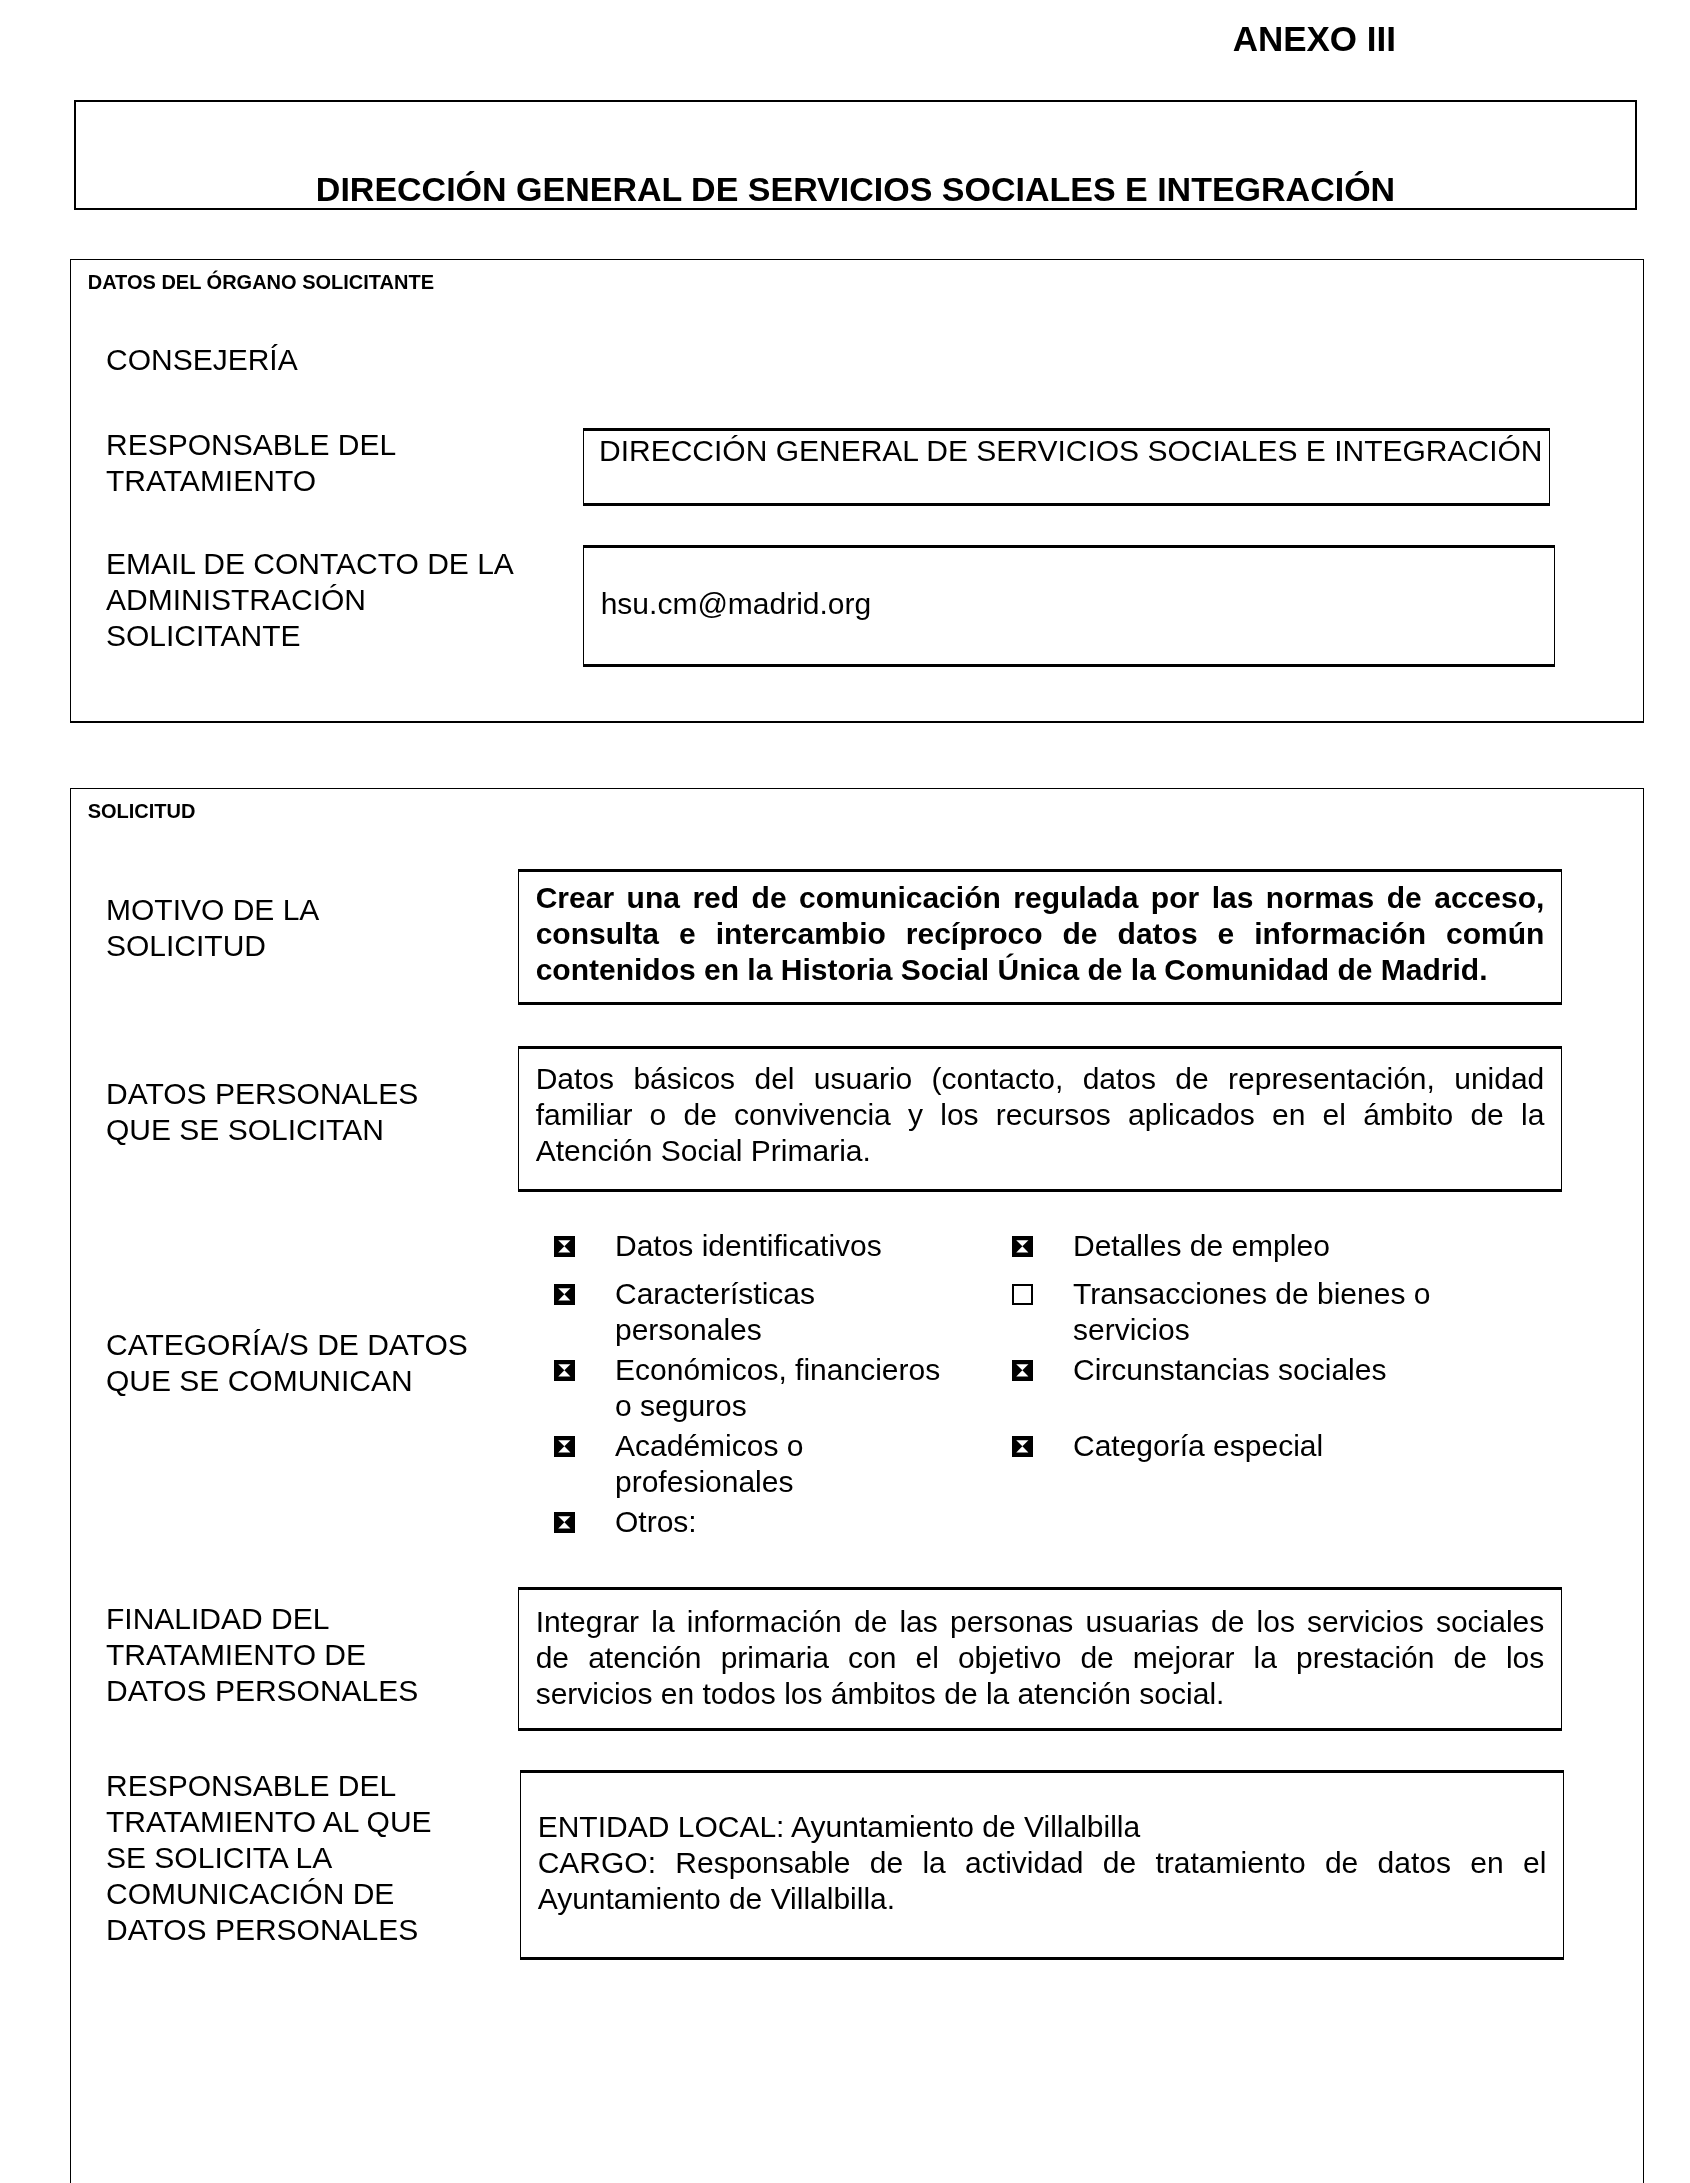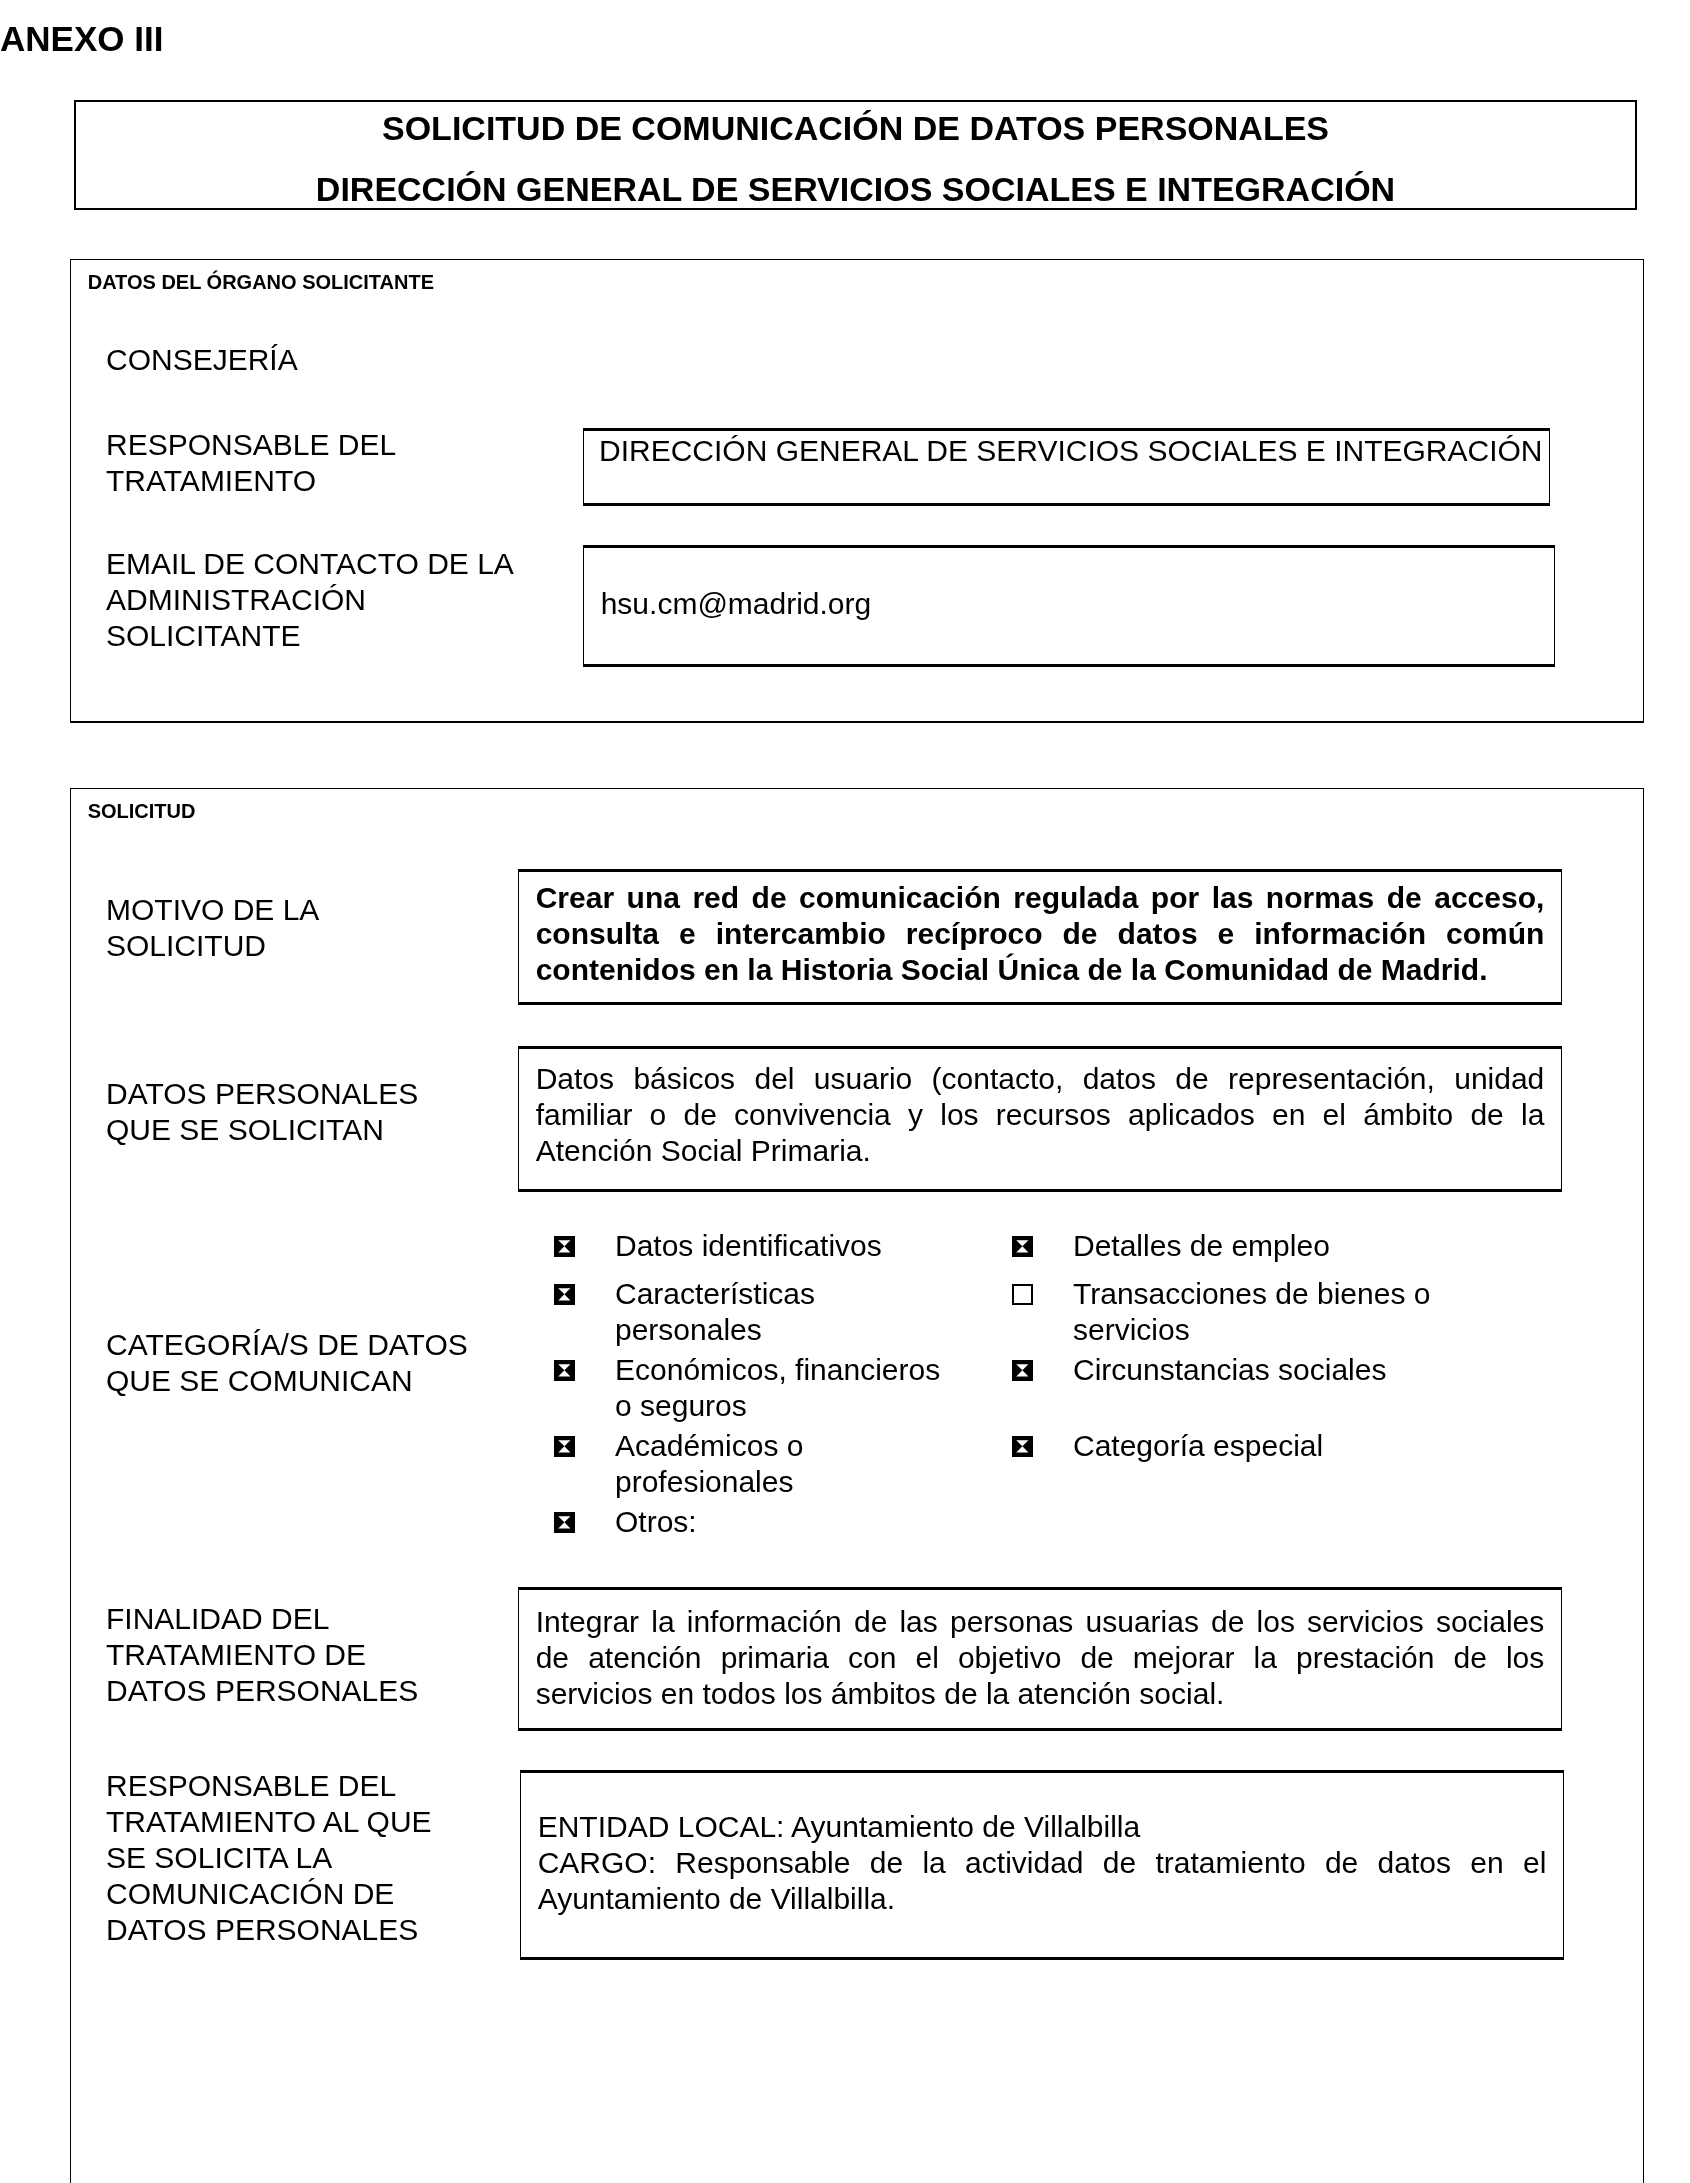--- a/index.html
+++ b/index.html
@@ -2,21 +2,21 @@
 <html style="font-size:12px"><head>
   <meta charset="utf-8">
   <style>
     html, body { margin: 0; padding: 0; background: #ffffff; }
     body {
       width: 1691px; height: 2183px; position: relative; overflow: hidden;
       font-family: "Liberation Sans", sans-serif; color: #000000;
     }
     .abs { position: absolute; }
     .doc-title {
-      left: 0; width: 1396px; top: 16.7px; text-align: left;
+      left: 0; width: 1396px; top: 16.7px; text-align: right;
       font-weight: bold; font-size: 35px; line-height: 43px;
     }
     .header-box {
       left: 74px; top: 100px; width: 1559px; height: 106px;
       border: 2.3px solid #000; box-sizing: content-box;
     }
     .header-line {
       position: absolute; left: 0; width: 100%; text-align: center;
       font-weight: bold; font-size: 34px; line-height: 40px;
     }
@@ -56,21 +56,20 @@
     .cb-box.checked { background: #000; }
     .cb-box svg { position: absolute; left: 0; top: 0; width: 16.7px; height: 16.7px; }
     .cb-text { position: absolute; left: 61px; white-space: pre-line; width: 395px; }
   </style>
 </head>
 <body>
 
 <div class="abs doc-title">ANEXO III</div>
 
 <div class="abs header-box">
-  <div class="header-line l1">SOLICITUD DE COMUNICACIÓN DE DATOS PERSONALES</div>
   <div class="header-line l2">DIRECCIÓN GENERAL DE SERVICIOS SOCIALES E INTEGRACIÓN</div>
 </div>
 
 <div class="abs section sec1">
   <div class="sec-heading">DATOS DEL ÓRGANO SOLICITANTE</div>
 
   <div class="label" style="top:82px;">CONSEJERÍA</div>
 
   <div class="label" style="top:167px;">RESPONSABLE DEL
 TRATAMIENTO</div>

